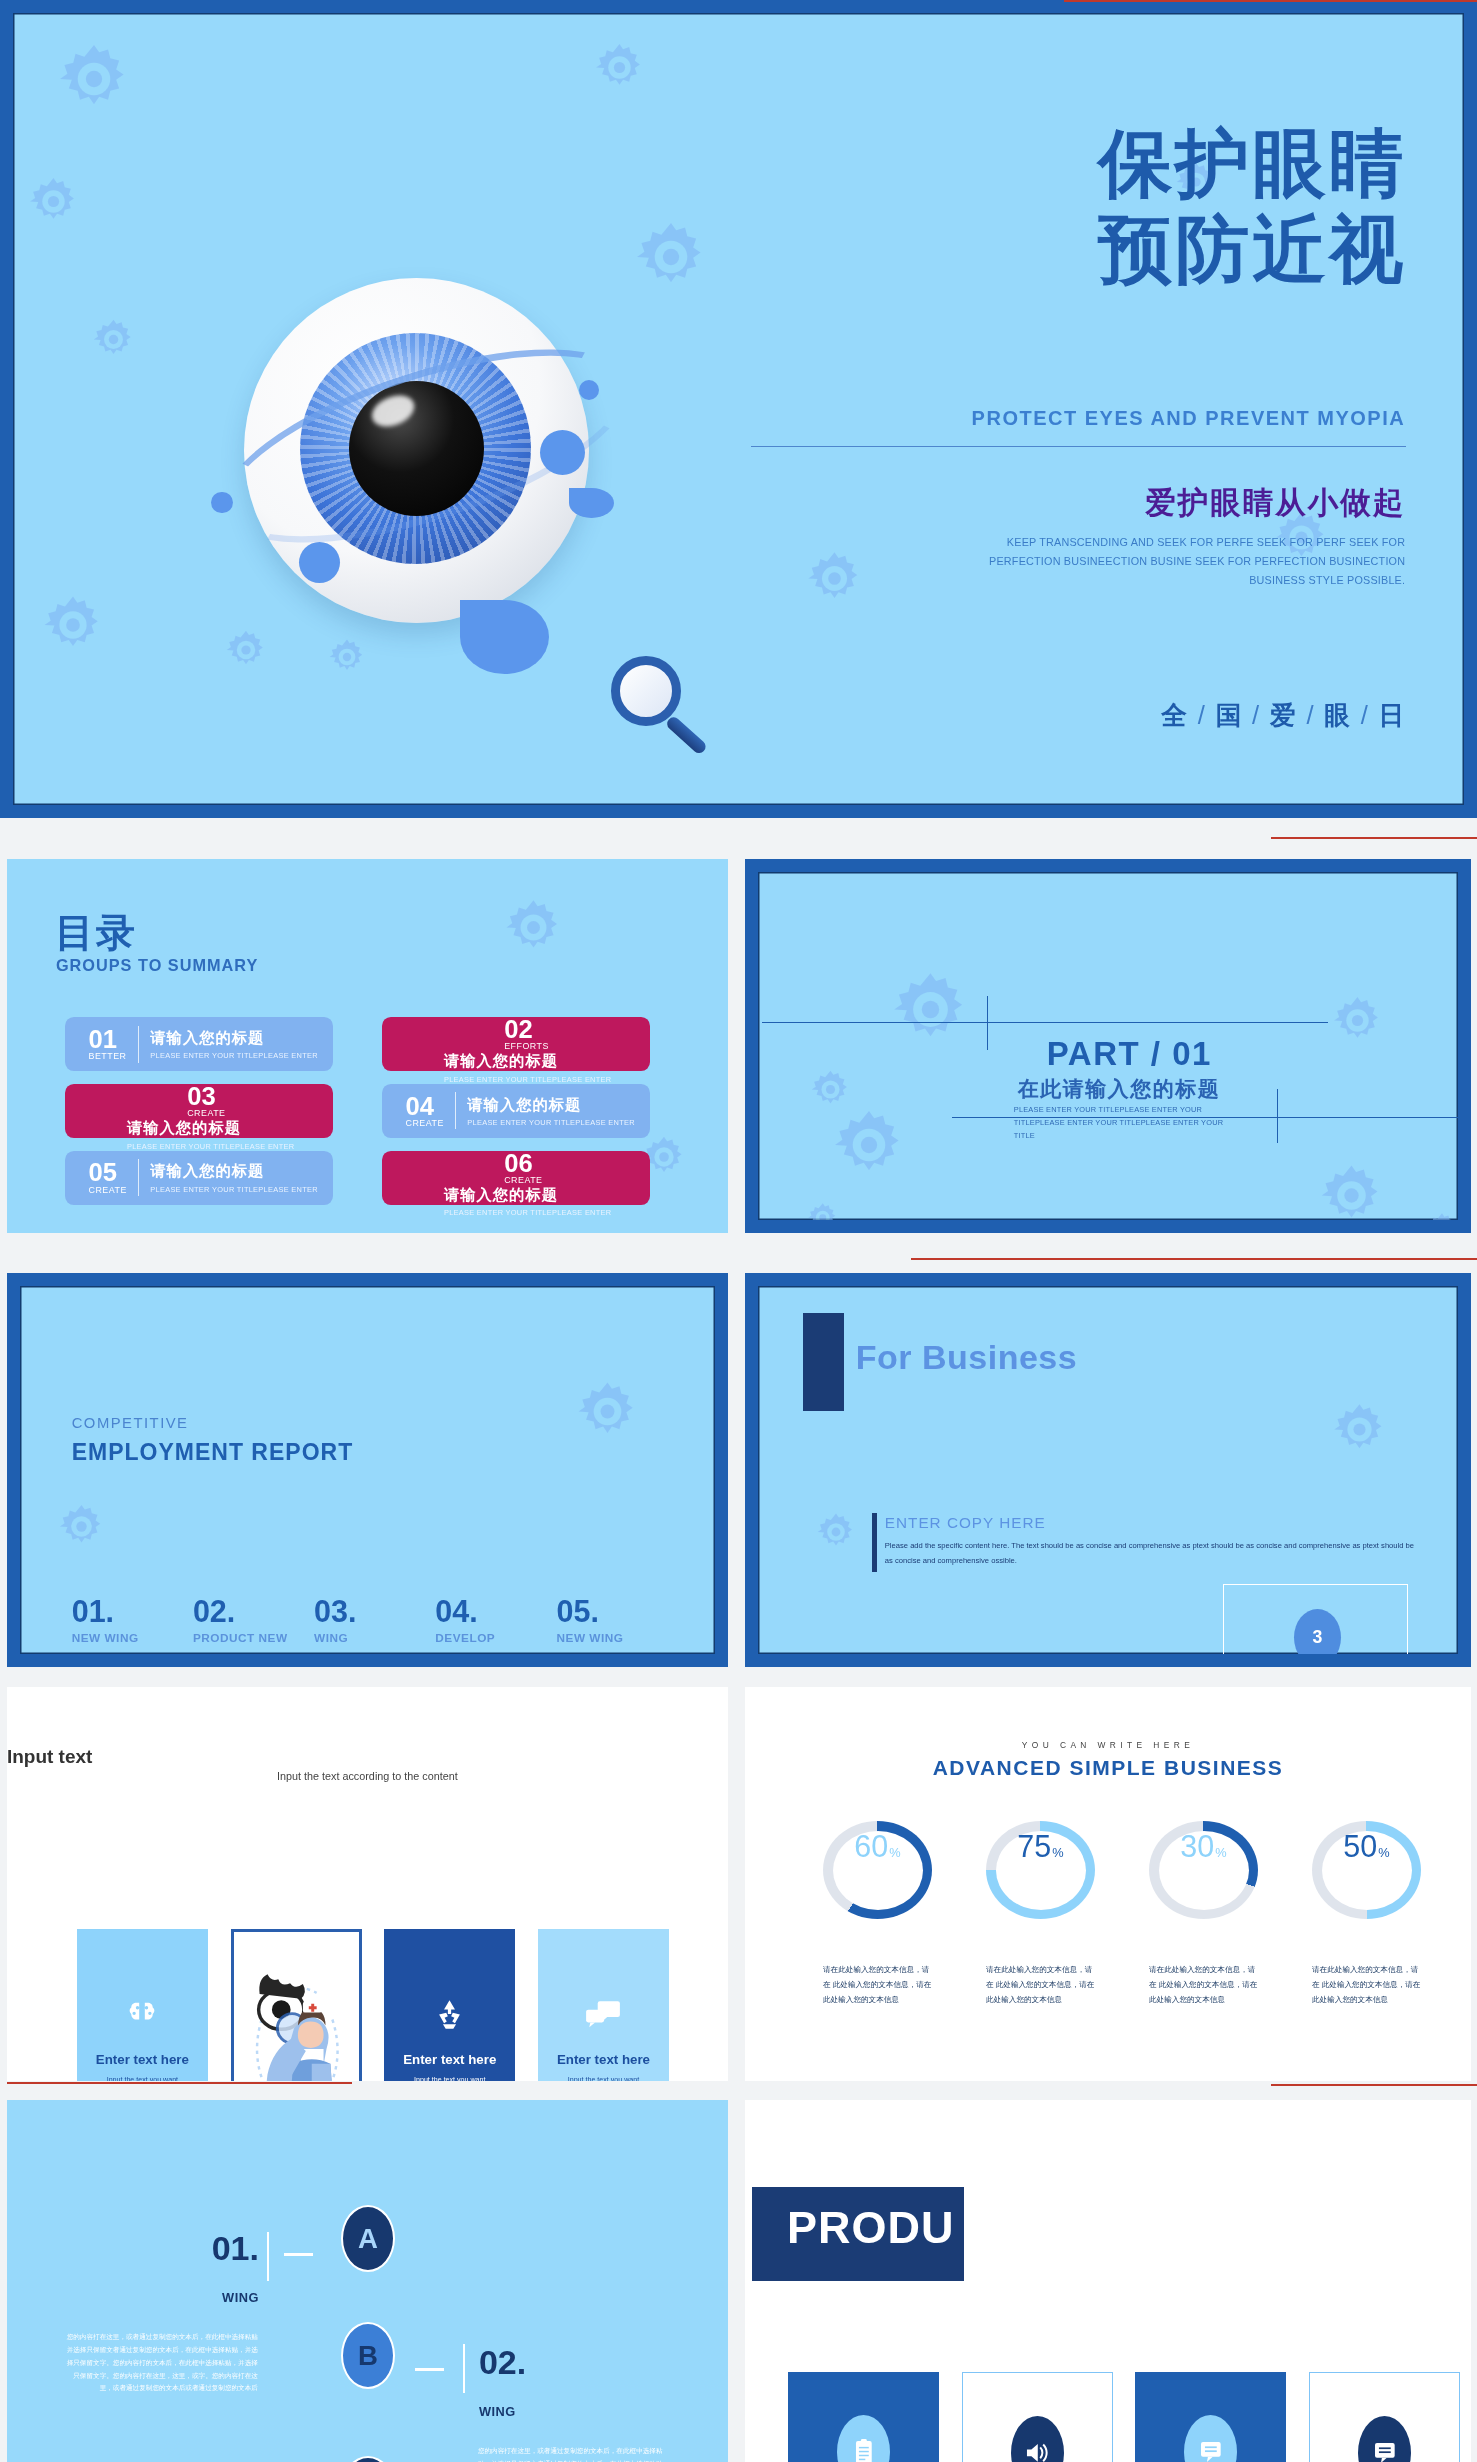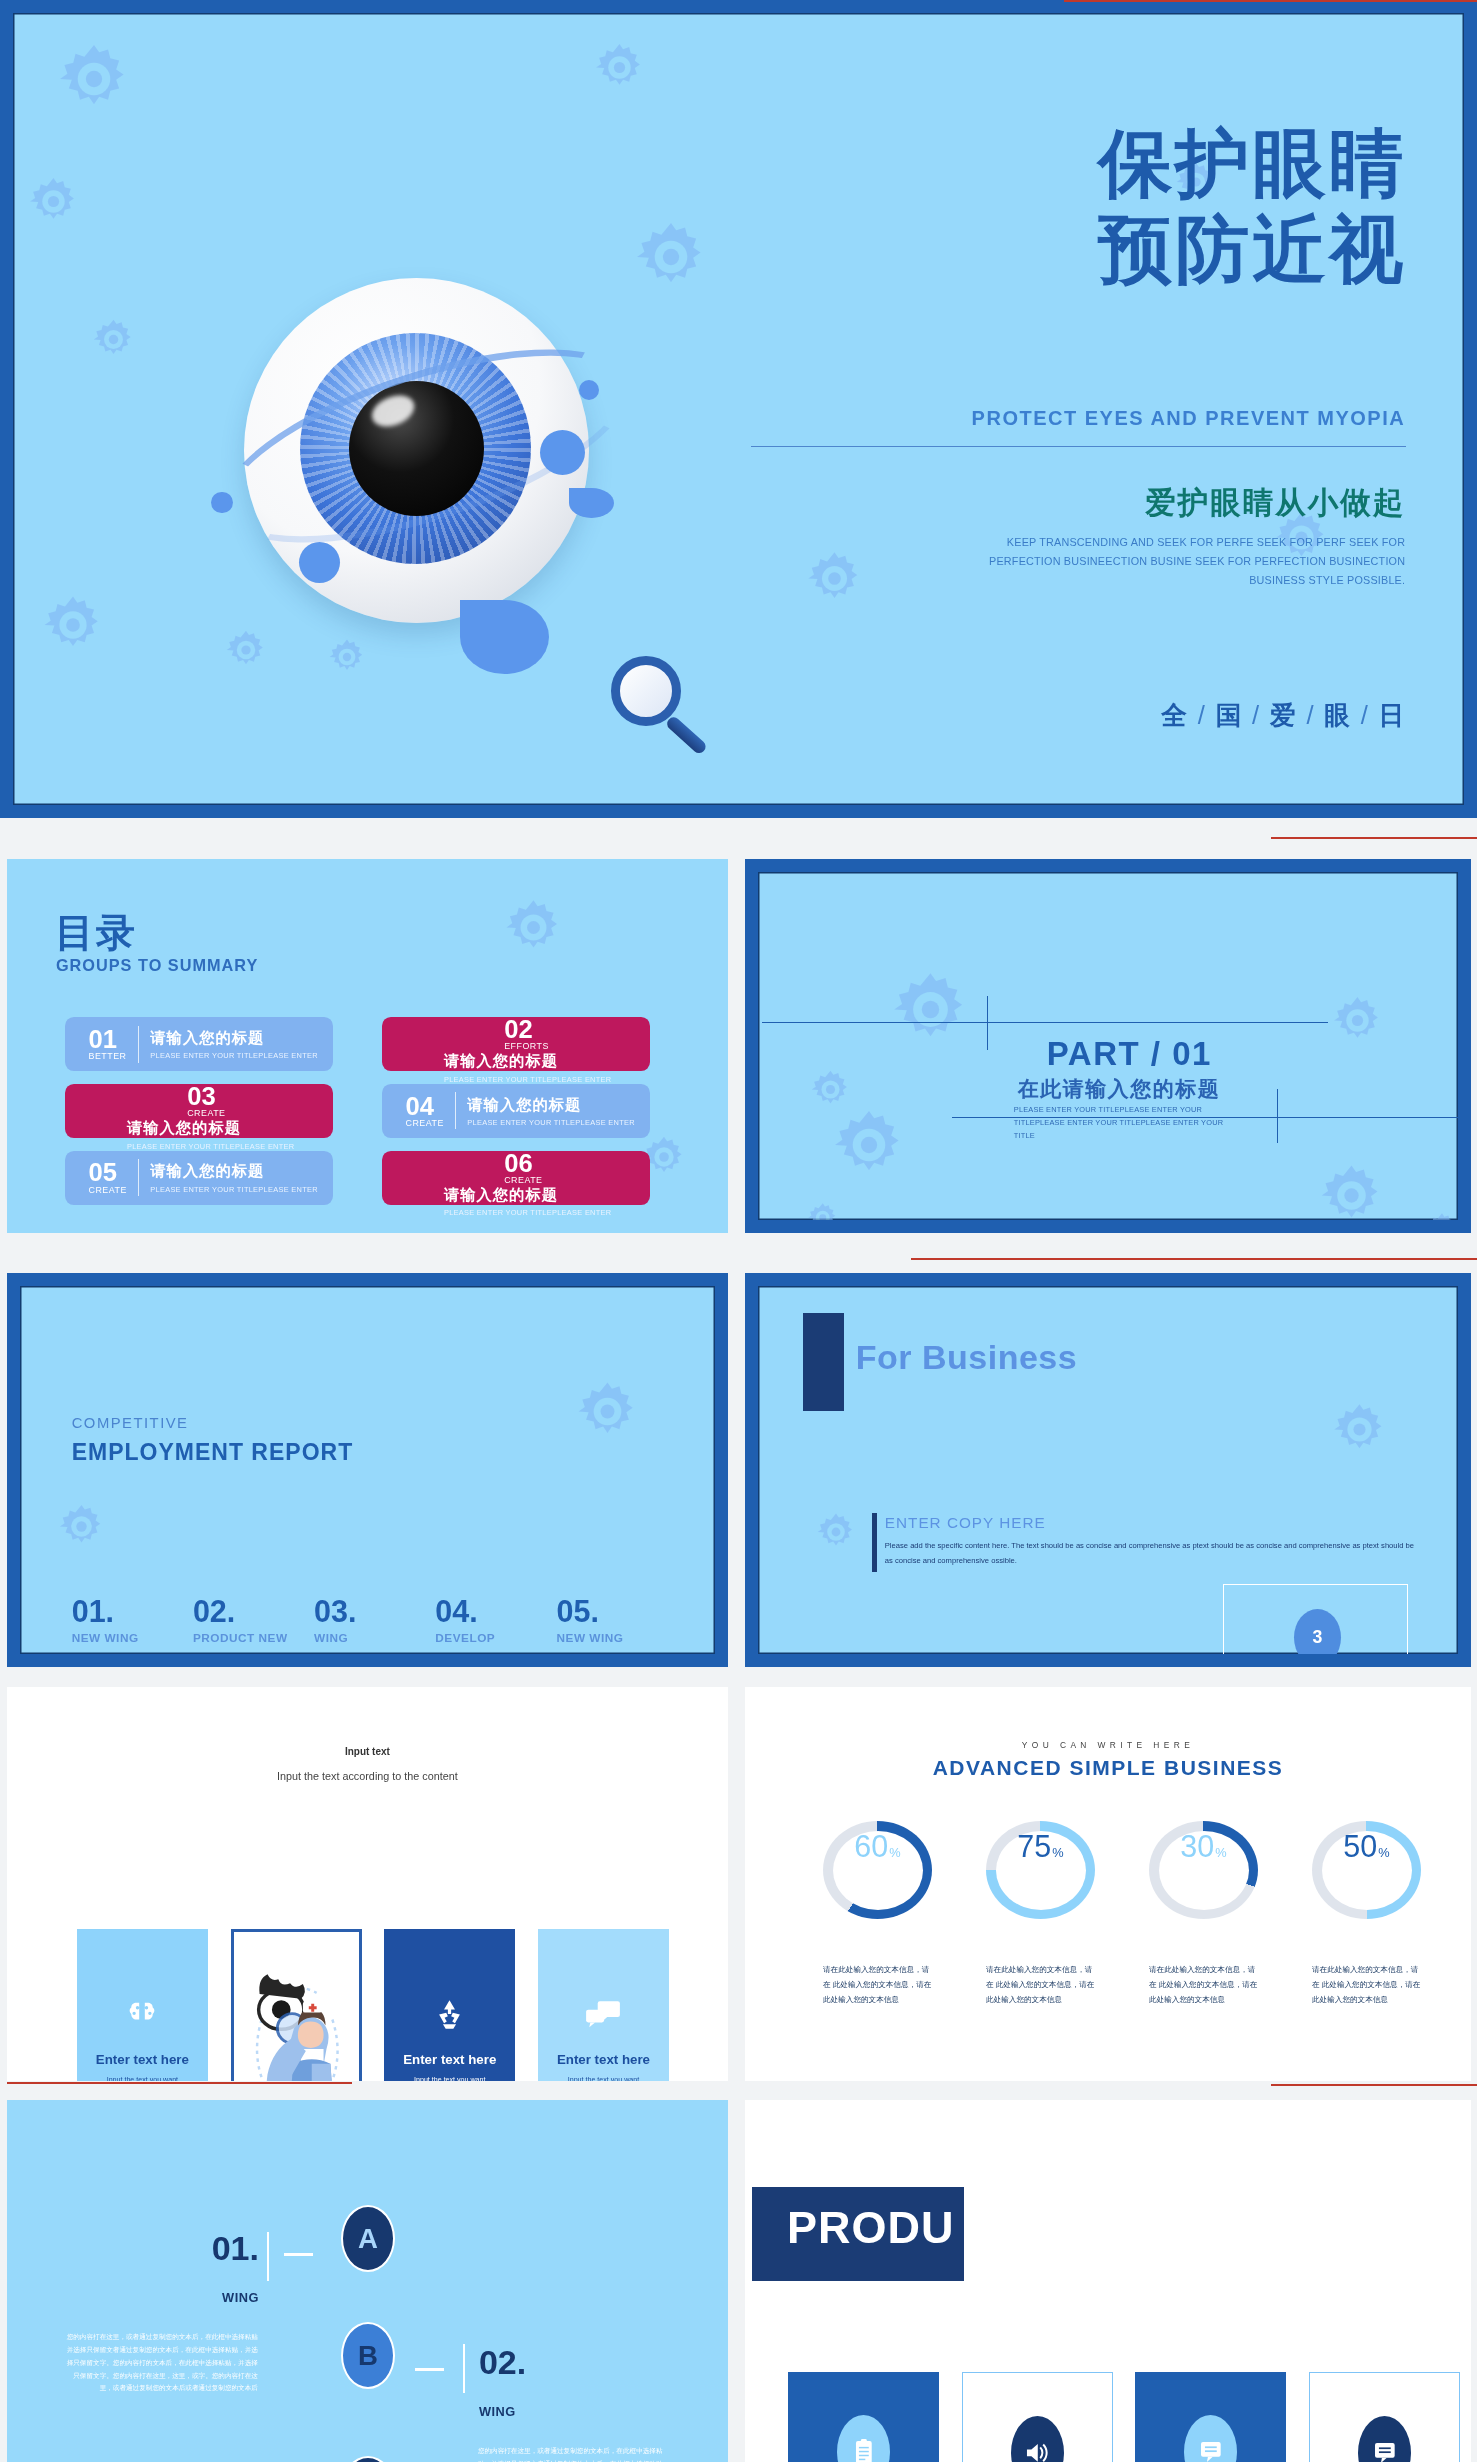--- a/index.html
+++ b/index.html
@@ -33,21 +33,21 @@
     position:absolute; right:58px; top:108px; text-align:right;
     color:#1e5bab; font-weight:bold; letter-spacing:3px;
     font-size:74px; line-height:1.16;
   }
   .hero-sub-en{
     position:absolute; right:59px; top:394px; color:#3b7fd0;
     font-size:20px; letter-spacing:1.5px; font-weight:600;
   }
   .hero-rule{ position:absolute; right:58px; top:433px; width:655px; height:1.5px; background:#4e86cd; }
   .hero-slogan{
-    position:absolute; right:59px; top:470px; color:#0f766e;
+    position:absolute; right:59px; top:470px; color:#4c1d95;
     font-size:30.5px; font-weight:bold; letter-spacing:2px;
   }
   .hero-para{
     position:absolute; right:59px; top:520px; width:424px; text-align:right;
     color:#3a7cc7; font-size:10.8px; line-height:1.75; letter-spacing:0.2px;
   }
   .hero-days{
     position:absolute; right:59px; top:685px; color:#1e5bab;
     font-size:25.6px; font-weight:600; letter-spacing:1px;
   }
@@ -130,21 +130,21 @@
   .fb-tab{ position:absolute; left:45px; top:27px; width:41px; height:98px; background:#1b3c75; }
   .fb-title{ position:absolute; left:98px; top:52px; font-size:34px; font-weight:bold; color:#5c93e2; letter-spacing:0.5px; }
   .fb-accent{ position:absolute; left:114px; top:227px; width:4.9px; height:59px; background:#1b3c75; }
   .fb-copytitle{ position:absolute; left:127px; top:228px; font-size:15.3px; color:#5c93e2; letter-spacing:1px; }
   .fb-copy{ position:absolute; left:127px; top:252px; width:532px; font-size:7.6px; line-height:2.0; color:#1b3c75; }
   .fb-card{ position:absolute; border:1px solid #ffffff; }
   .fb-bub{ position:absolute; border-radius:50%; display:flex; align-items:center; justify-content:center; color:#fff; font-size:17.7px; font-weight:600; }
 
   
   #inptxt{ left:6.9px; top:1687px; width:721px; height:394px; }
-  .it-title{ position:absolute; left:0; right:0; top:59px; text-align:center; font-size:10px; font-weight:bold; color:#333; }
+  .it-title{ position:absolute; left:0; right:0; top:59px; font-size:19px; font-weight:bold; color:#333; }
   .it-sub{ position:absolute; left:0; right:0; top:83px; text-align:center; font-size:10.8px; color:#444; }
   .it-cards{ position:absolute; left:70px; top:242px; display:flex; gap:22.7px; }
   .it-card{ width:131px; height:241px; position:relative; display:flex; flex-direction:column; align-items:center; }
   .it-card.lightA{ background:#8ed3fb; }
   .it-card.lightB{ background:#a3dcfc; }
   .it-card.deep{ background:#1f50a2; }
   .it-card.photo{ background:#fff; border:3.4px solid #2a5fae; }
   .it-icon{ margin-top:63px; height:45px; display:flex; align-items:center; justify-content:center; }
   .it-ct{ margin-top:14.8px; font-size:13.3px; font-weight:600; }
   .it-cb{ margin-top:6.9px; width:102px; text-align:center; font-size:7.1px; line-height:1.75; }

